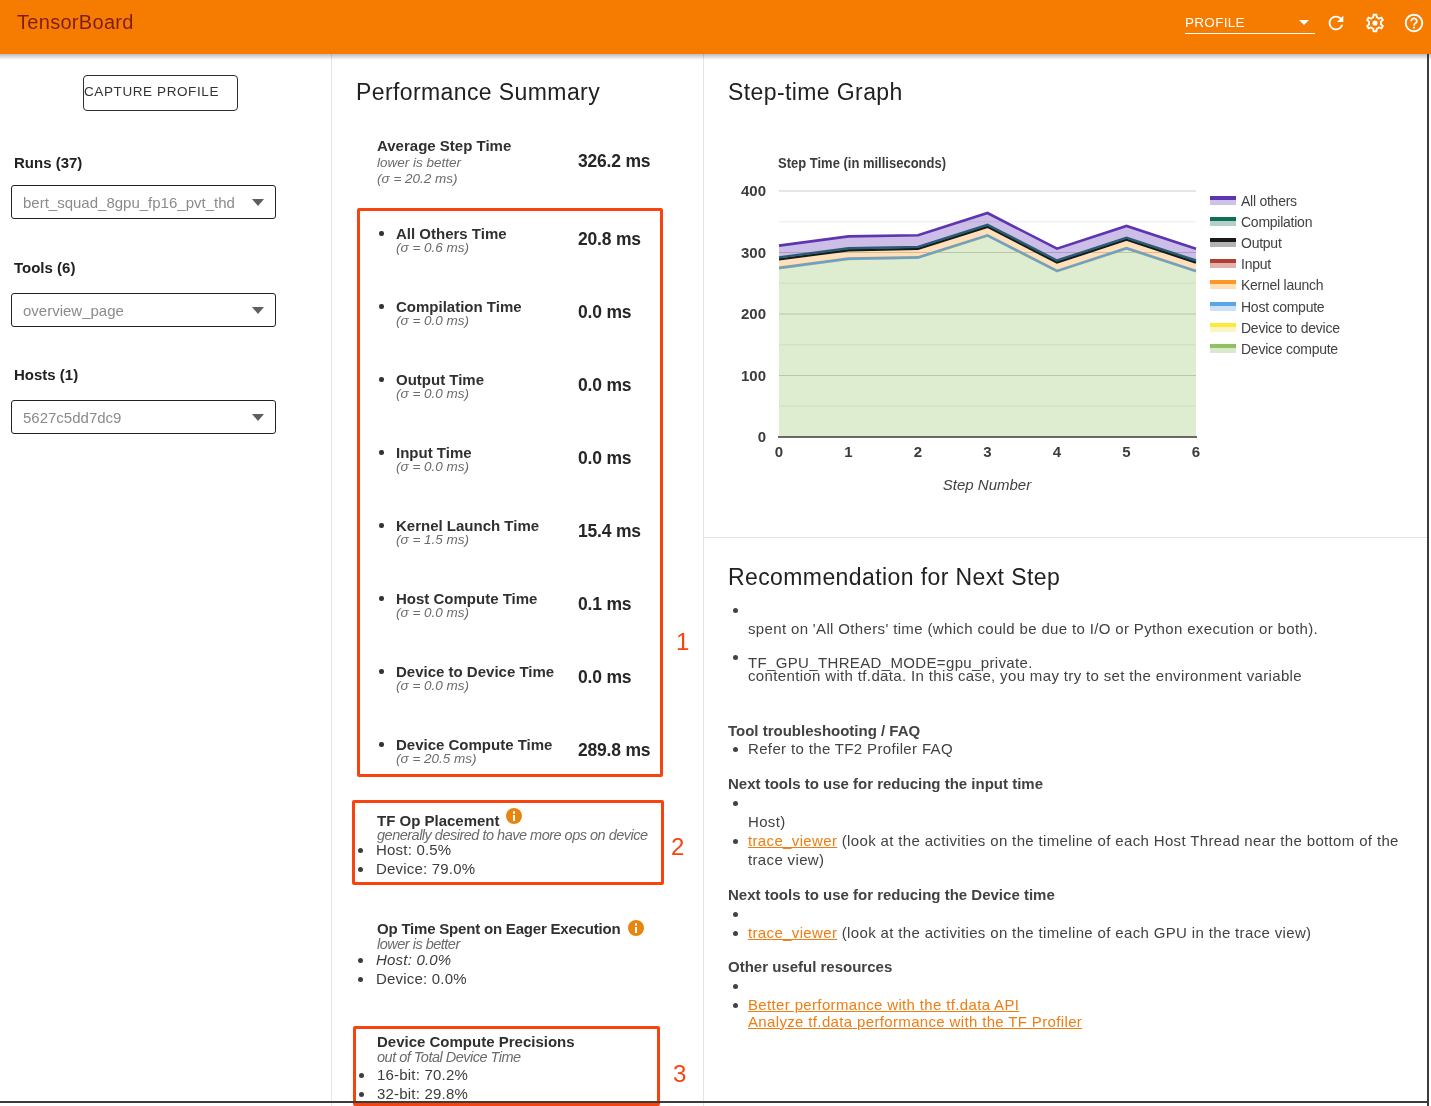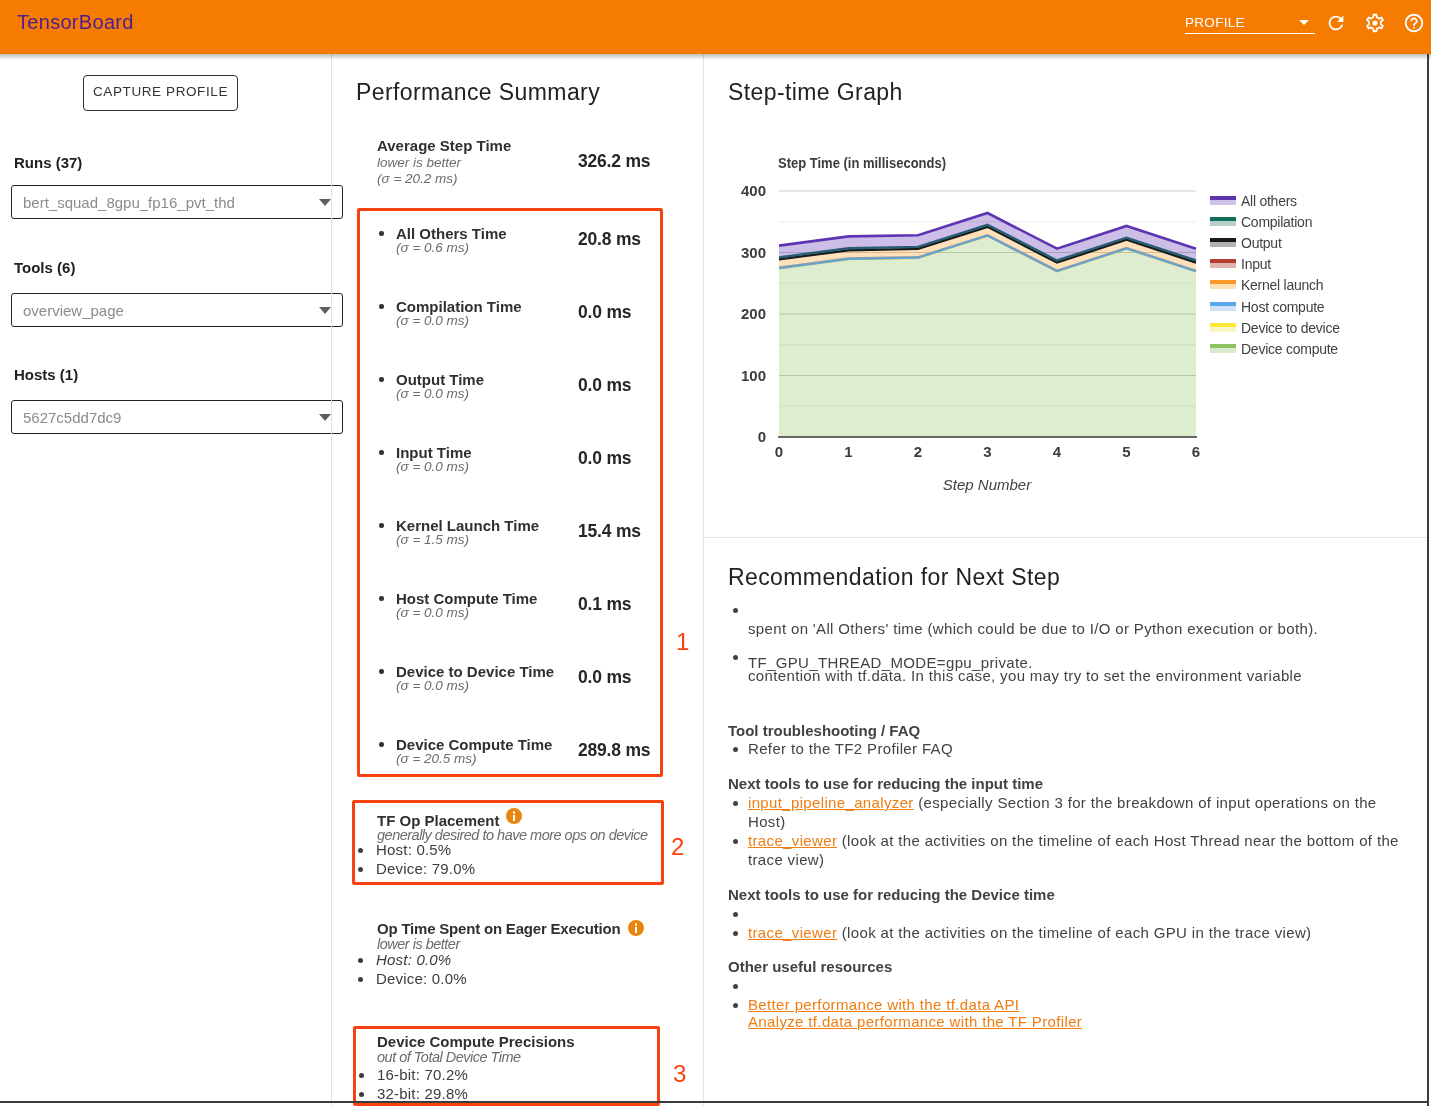--- a/index.html
+++ b/index.html
@@ -5,40 +5,40 @@
   * { margin:0; padding:0; box-sizing:border-box; }
   html,body { width:1431px; height:1106px; overflow:hidden; background:#fff;
     font-family:"Liberation Sans", sans-serif; }
   #page { position:relative; width:1431px; height:1106px; overflow:hidden; background:#fff; }
   .abs { position:absolute; }
 
   
   #hdr { position:absolute; left:0; top:0; width:1431px; height:54px; background:#f57c00; z-index:30; }
   #hdrshadow { position:absolute; left:0; top:54px; width:1431px; height:6px;
     background:linear-gradient(to bottom, rgba(0,0,0,0.26), rgba(0,0,0,0.0)); z-index:29; }
-  #hdr .brand { position:absolute; left:17px; top:11px; color:#4c1d95; font-size:20px; font-weight:normal; letter-spacing:0.3px; }
+  #hdr .brand { position:absolute; left:17px; top:11px; color:#7f1d1d; font-size:20px; font-weight:normal; letter-spacing:0.3px; }
   #profile-sel { position:absolute; left:1185px; top:12px; width:130px; height:22px; border-bottom:1px solid #fff; color:#fff; }
   #profile-sel .txt { position:absolute; left:0; top:3px; font-size:13.5px; letter-spacing:0.3px; color:#fff; }
   #profile-sel .caret { position:absolute; right:6px; top:8px; width:0; height:0;
     border-left:5px solid transparent; border-right:5px solid transparent; border-top:5px solid #fff; }
   .hicon { position:absolute; top:12px; width:22px; height:22px; }
 
   
   .vline { position:absolute; top:54px; bottom:0; width:1px; background:#e4e4e4; z-index:5; }
   #hsep { position:absolute; left:704px; top:537px; width:724px; height:1px; background:#e4e4e4; z-index:5; }
   #rightline { position:absolute; left:1427px; top:54px; width:2px; height:1052px; background:#3c3c3c; z-index:31; }
   #bottomline { position:absolute; left:0; top:1101px; width:1429px; height:2px; background:#3c3c3c; z-index:31; }
 
   
   #capture { position:absolute; left:83px; top:75px; width:155px; height:36px;
     border:1.5px solid #2f2f2f; border-radius:4px; background:#fff;
     font-size:13.5px; font-weight:normal; color:#333; letter-spacing:0.6px;
-    text-align:center; line-height:32px; }
+    line-height:32px; }
   .fldlabel { position:absolute; left:14px; font-size:15px; font-weight:bold; color:#212121; }
-  .select { position:absolute; left:11px; width:332px; height:34px; border:1.5px solid #222; border-radius:3px;
+  .select { position:absolute; left:11px; width:265px; height:34px; border:1.5px solid #222; border-radius:3px;
     background:#fff; }
   .select .stxt { position:absolute; left:11px; top:8px; font-size:15px; color:#8b8b8b; }
   .select .scaret { position:absolute; right:11px; top:13px; width:0; height:0;
     border-left:6.5px solid transparent; border-right:6.5px solid transparent; border-top:7.5px solid #5f5f5f; }
 
   
   .h2 { position:absolute; font-size:23px; color:#202124; letter-spacing:0.4px; }
 
   
   .mlabel { font-size:15px; font-weight:bold; color:#303030; line-height:17px; }
@@ -285,21 +285,20 @@
   <div class="rbul" style="left:733px; top:655px;"></div>
   <div class="rline" style="left:748px; top:667px;">contention with tf.data. In this case, you may try to set the environment variable</div>
   <div class="rline" style="left:748px; top:654px;">TF_GPU_THREAD_MODE=gpu_private.</div>
 
   <div class="rline rbold" style="left:728px; top:722px;">Tool troubleshooting / FAQ</div>
   <div class="rbul" style="left:733px; top:747px;"></div>
   <div class="rline" style="left:748px; top:740px;">Refer to the TF2 Profiler FAQ</div>
 
   <div class="rline rbold" style="left:728px; top:775px;">Next tools to use for reducing the input time</div>
   <div class="rbul" style="left:733px; top:801px;"></div>
-  <div class="rline" style="left:748px; top:794px;"><a class="lnk">input_pipeline_analyzer</a> (especially Section 3 for the breakdown of input operations on the</div>
   <div class="rline" style="left:748px; top:813px;">Host)</div>
   <div class="rbul" style="left:733px; top:839px;"></div>
   <div class="rline" style="left:748px; top:832px;"><a class="lnk">trace_viewer</a> (look at the activities on the timeline of each Host Thread near the bottom of the</div>
   <div class="rline" style="left:748px; top:851px;">trace view)</div>
 
   <div class="rline rbold" style="left:728px; top:886px;">Next tools to use for reducing the Device time</div>
   <div class="rbul" style="left:733px; top:912px;"></div>
   <div class="rbul" style="left:733px; top:931px;"></div>
   <div class="rline" style="left:748px; top:924px;"><a class="lnk">trace_viewer</a> (look at the activities on the timeline of each GPU in the trace view)</div>
 

